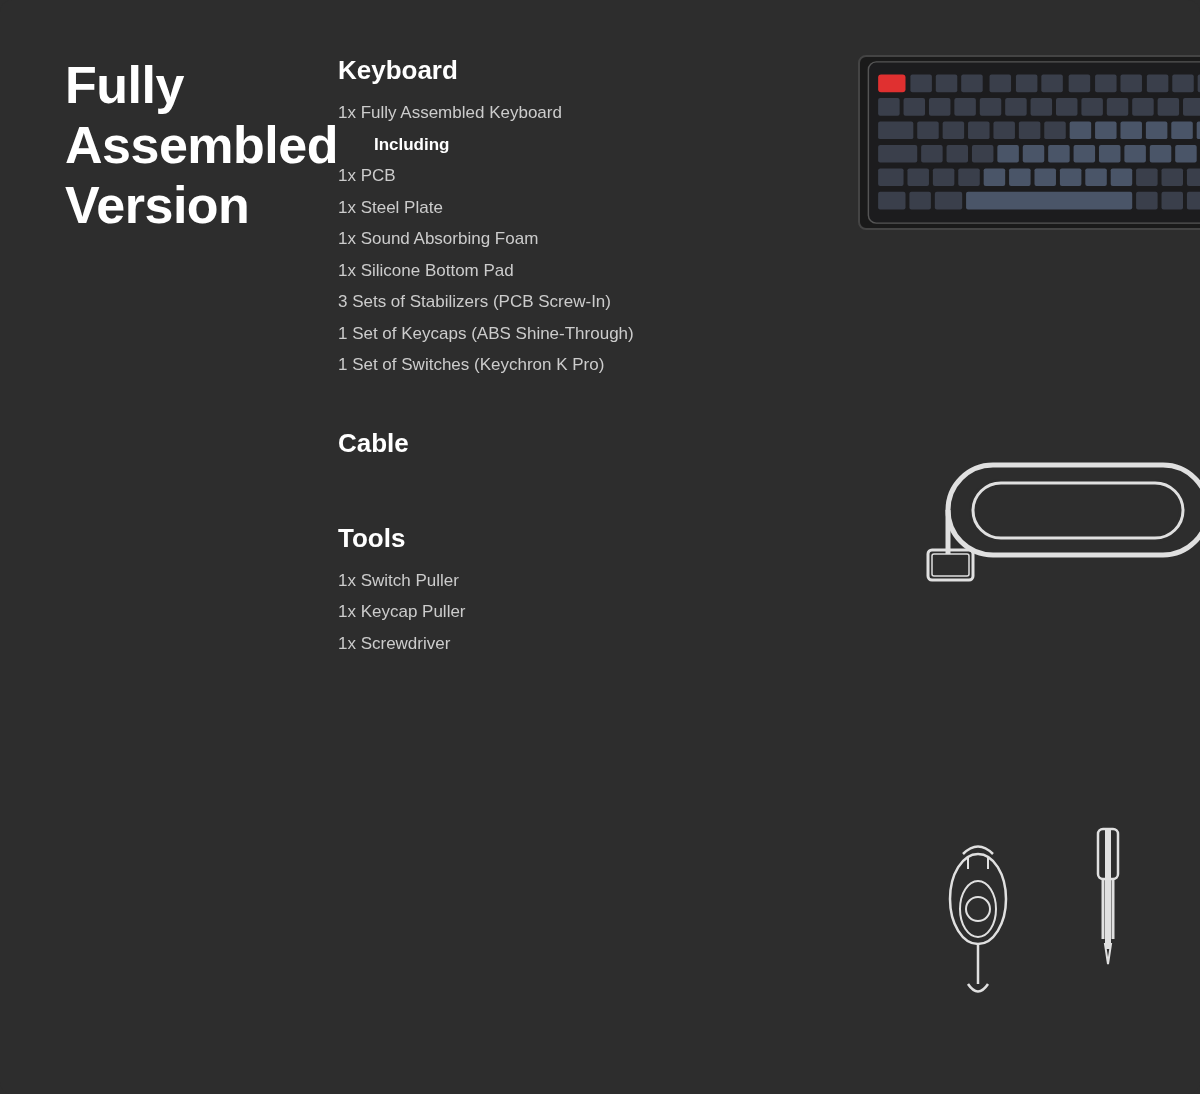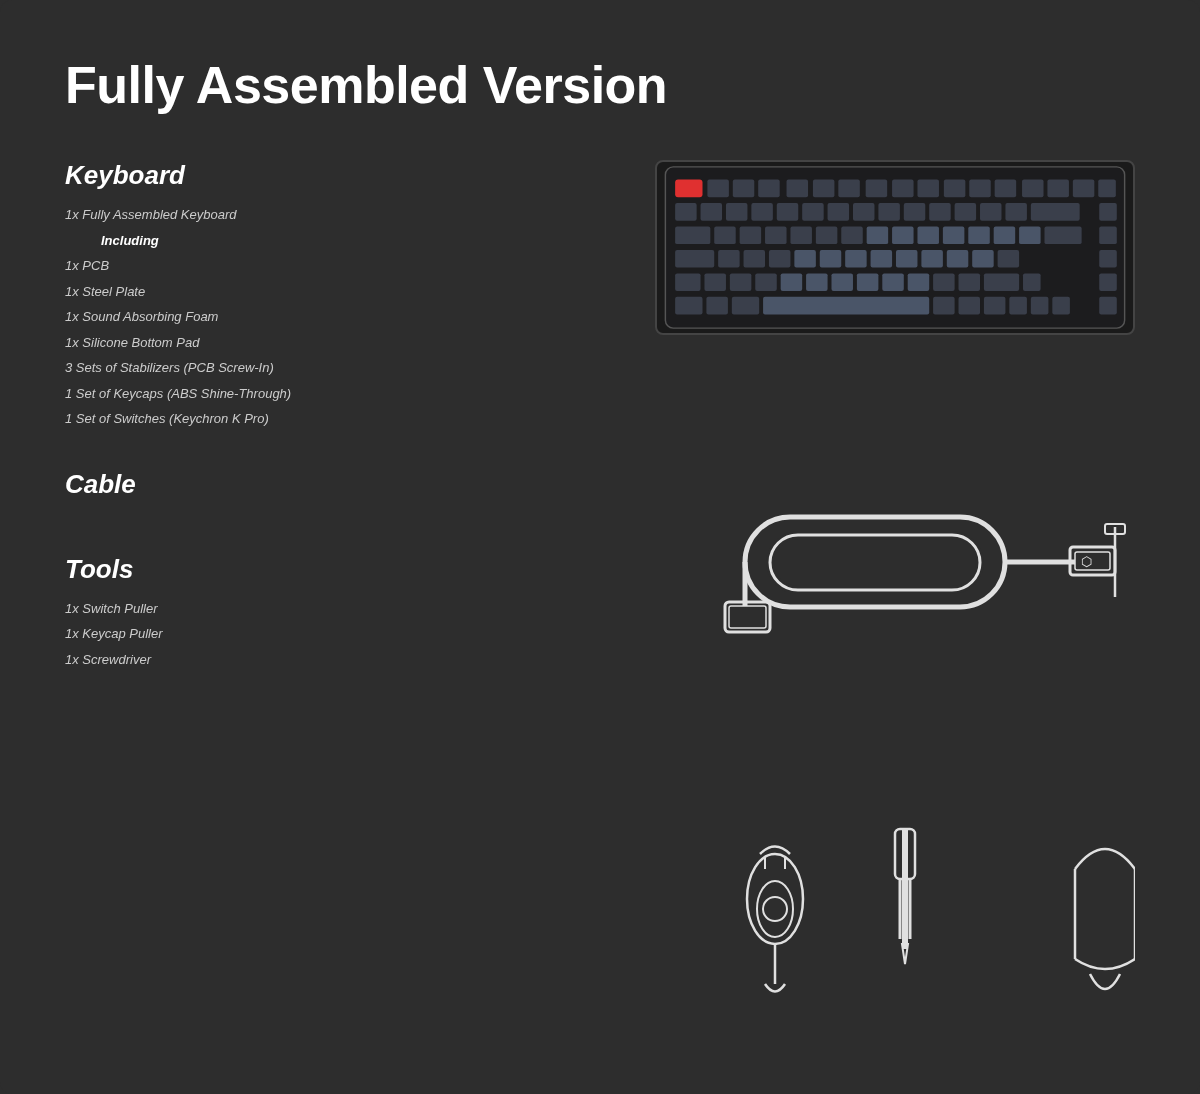--- a/index.html
+++ b/index.html
@@ -13,21 +13,21 @@
       overflow: hidden;
     }
 
     .page-wrapper {
       width: 1200px;
       height: 1094px;
       background: #2d2d2d;
       border-radius: 12px;
       padding: 55px 65px 55px 65px;
       display: flex;
-      flex-direction: column;
+      flex-direction: row;
       position: relative;
     }
 
     .main-title {
       font-size: 52px;
       font-weight: 800;
       color: #ffffff;
       margin-bottom: 45px;
       letter-spacing: -0.5px;
     }
@@ -35,22 +35,21 @@
     .content-area {
       display: flex;
       flex: 1;
       gap: 0;
     }
 
     .left-column {
       flex: 0 0 520px;
       display: flex;
       flex-direction: column;
-      gap: 0;
-      font-style: italic;
+      gap: 10px;
     }
 
     .right-column {
       flex: 1;
       display: flex;
       flex-direction: column;
       align-items: flex-end;
       justify-content: space-between;
       padding-bottom: 20px;
     }
@@ -67,21 +66,21 @@
     }
 
     .item-list {
       list-style: none;
       display: flex;
       flex-direction: column;
       gap: 6px;
     }
 
     .item-list li {
-      font-size: 13px;
+      font-size: 17px;
       color: #cccccc;
       line-height: 1.5;
     }
 
     .item-list li.bold {
       font-weight: 700;
       color: #ffffff;
       margin-left: 36px;
     }
 

